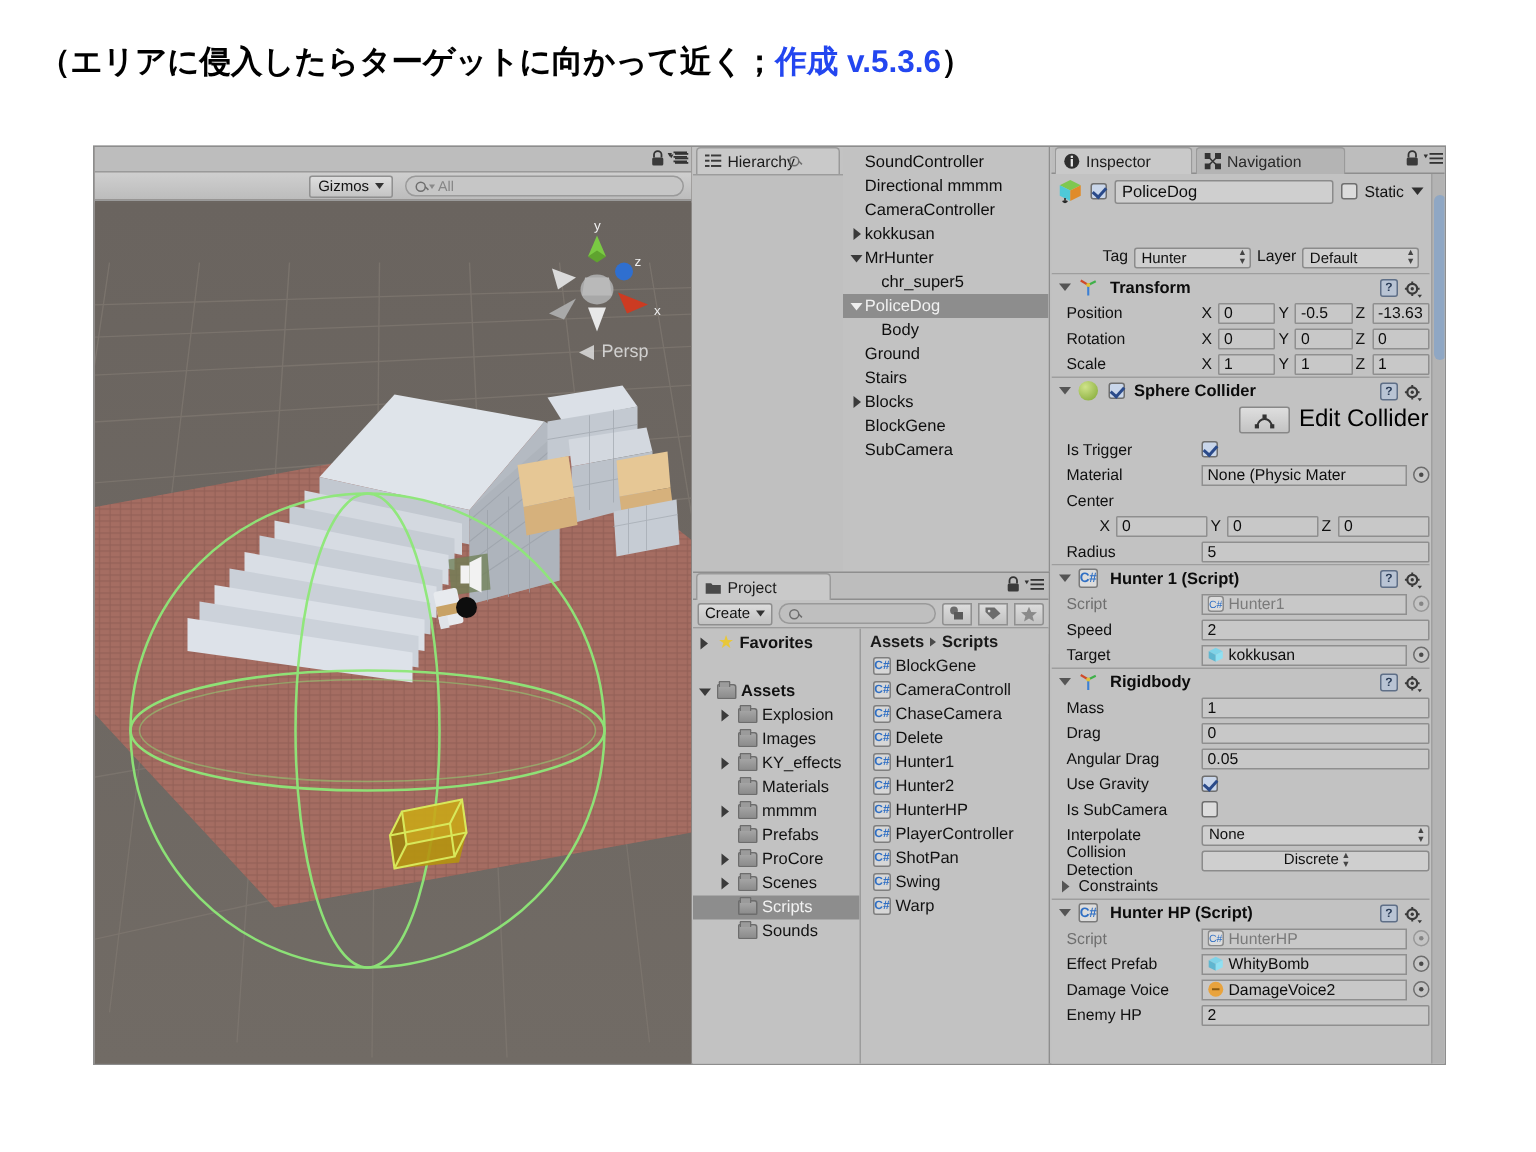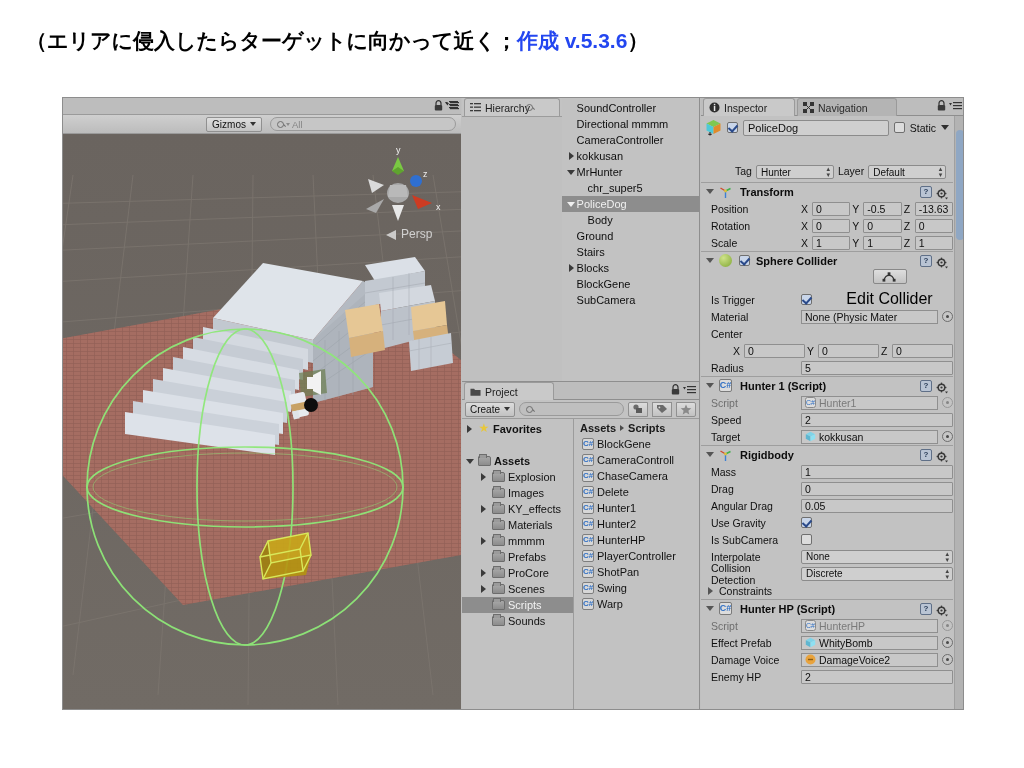--- a/index.html
+++ b/index.html
@@ -275,21 +275,20 @@
   .mini-cube { width:11px;height:11px;flex:0 0 auto; }
   .radio-o {
     width:11px;height:11px;flex:0 0 auto;border:1px solid #6d6d6d;border-radius:50%;
     background:#c6c6c6; position:relative;
   }
   .radio-o:after{content:"";position:absolute;left:3px;top:3px;width:3px;height:3px;border-radius:50%;background:#4a4a4a;}
   .radio-o.dim { opacity:.5; }
   .edit-collider-row {
     height:22px; display:flex; align-items:center; gap:6px;
     padding-left:125px;
-    flex-direction:column;
   }
   .edit-btn {
     width:34px;height:18px;background:linear-gradient(#dedede,#c3c3c3);
     border:1px solid #888; border-radius:2px;
     display:flex;align-items:center;justify-content:center;
   }
   .sphere-ico { width:13px;height:13px;border-radius:50%;
     background:radial-gradient(circle at 35% 30%, #cfe38a, #7fa632); flex:0 0 auto;}
   .cs-ico {
     width:13px;height:13px;flex:0 0 auto;
@@ -1073,21 +1072,21 @@
             </div>
             <div class="frow">
               <span class="flabel">Interpolate</span>
               <div class="dropfield" style="flex: 1 1 0%;">
                 <span>None</span>
                 <span class="updown">▴<br>▾</span>
               </div>
             </div>
             <div class="frow">
               <span class="flabel">Collision Detection</span>
-              <div class="dropfield" style="flex: 1 1 0%;">
+              <div class="dropfield" style="flex: 1 1 0%; justify-content: center;">
                 <span>Discrete</span>
                 <span class="updown">▴<br>▾</span>
               </div>
             </div>
             <div class="frow" style="padding-left: 3px;">
               <span class="tri">
                 <span class="tri-head-r"></span>
               </span>
               <span>Constraints</span>
             </div>

